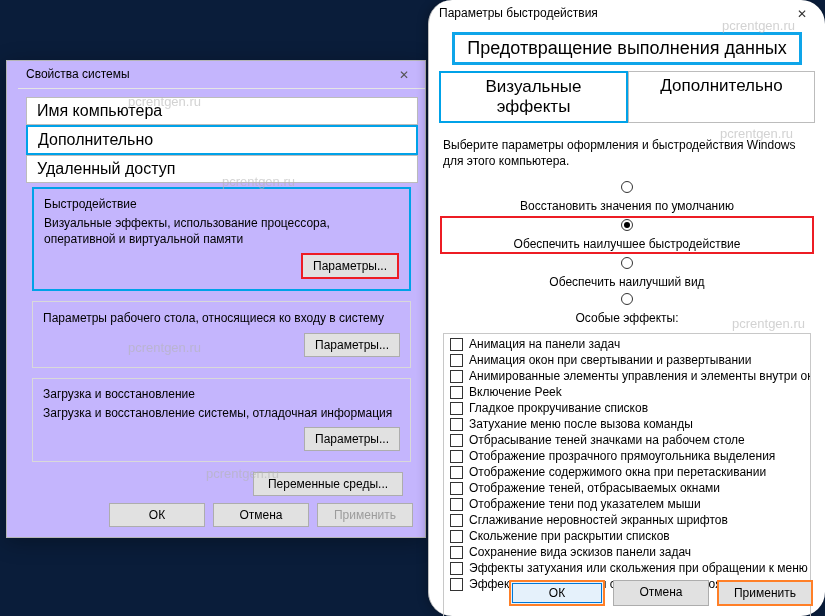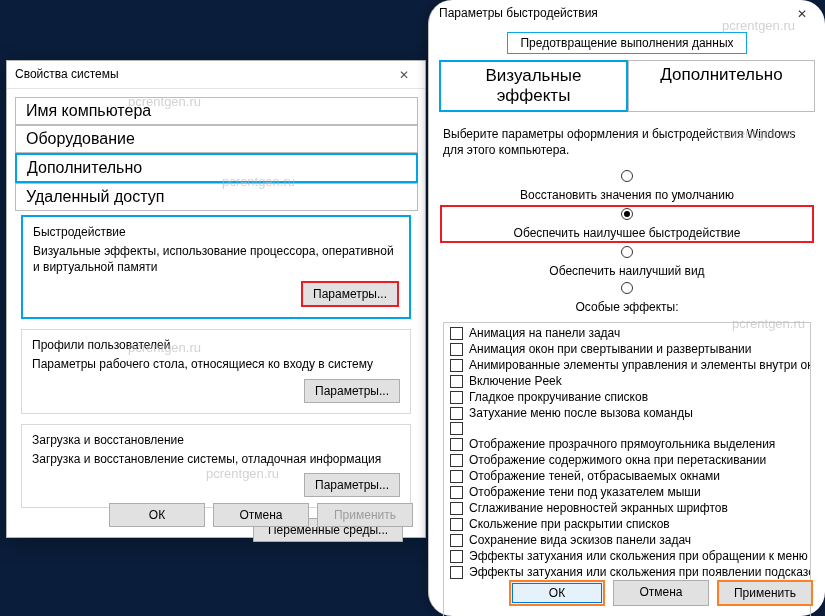--- a/index.html
+++ b/index.html
@@ -19,23 +19,24 @@
     color: rgba(180,180,180,0.6);
     font-size: 13px;
     pointer-events: none;
     z-index: 50;
   }
   
   .dlg1 {
     position: absolute;
     left: 6px; top: 60px;
     width: 420px; height: 478px;
-    background: #ffffff;
+    background: #c4b5fd;
     border: 1px solid #b4b4b4;
     box-shadow: 0 4px 20px rgba(0,0,0,.3);
+    padding-left: 11px;
   }
   .dlg1-title {
     position: relative;
     height: 28px;
     padding: 6px 8px;
     font-size: 12px;
     border-bottom: 1px solid #e5e5e5;
   }
   .dlg1-close {
     position: absolute; right: 6px; top: 4px;
@@ -130,22 +131,22 @@
     display: flex; align-items: center; justify-content: center;
     color: #333;
   }
   .dlg2-tabrow2 {
     text-align: center;
     padding: 4px 0;
   }
   .dlg2-subtab {
     display: inline-block;
     padding: 3px 12px;
-    border: 1px solid #0ea5e9;
-    font-size: 12px;
+    border: 3px solid #0ea5e9;
+    font-size: 18px;
   }
   .dlg2-tabrow {
     display: flex;
     padding: 2px 10px 0 10px;
   }
   .dlg2-tab {
     flex: 1;
     padding: 4px 8px;
     border: 1px solid #bcbcbc;
     text-align: center;
@@ -239,37 +240,35 @@
 <div class="dlg1">
   <div class="dlg1-title">
     <span>Свойства системы</span>
     <div class="dlg1-close">
       <span>✕</span>
     </div>
   </div>
 
   <div class="dlg1-tabs">
     <div class="dlg1-tab">Имя компьютера</div>
-    <div class="dlg1-tab">Оборудование</div>
     <div class="dlg1-tab active">Дополнительно</div>
     <div class="dlg1-tab">Удаленный доступ</div>
   </div>
 
   <div class="dlg1-body">
 
     <div class="groupbox gb-perf">
       <div class="gb-title">Быстродействие</div>
       <div class="gb-desc">Визуальные эффекты, использование процессора, оперативной и виртуальной памяти</div>
       <div class="gb-btnrow">
         <span class="winbtn">Параметры...</span>
       </div>
     </div>
 
     <div class="groupbox">
-      <div class="gb-title">Профили пользователей</div>
       <div class="gb-desc">Параметры рабочего стола, относящиеся ко входу в систему</div>
       <div class="gb-btnrow">
         <span class="winbtn">Параметры...</span>
       </div>
     </div>
 
     <div class="groupbox">
       <div class="gb-title">Загрузка и восстановление</div>
       <div class="gb-desc">Загрузка и восстановление системы, отладочная информация</div>
       <div class="gb-btnrow">
@@ -346,20 +345,21 @@
           <div class="check-row">
             <span class="chk"></span>
             <span>Гладкое прокручивание списков</span>
           </div>
           <div class="check-row">
             <span class="chk"></span>
             <span>Затухание меню после вызова команды</span>
           </div>
           <div class="check-row">
             <span class="chk"></span>
+            <span>Отбрасывание теней значками на рабочем столе</span>
           </div>
           <div class="check-row">
             <span class="chk"></span>
             <span>Отображение прозрачного прямоугольника выделения</span>
           </div>
           <div class="check-row">
             <span class="chk"></span>
             <span>Отображение содержимого окна при перетаскивании</span>
           </div>
           <div class="check-row">

